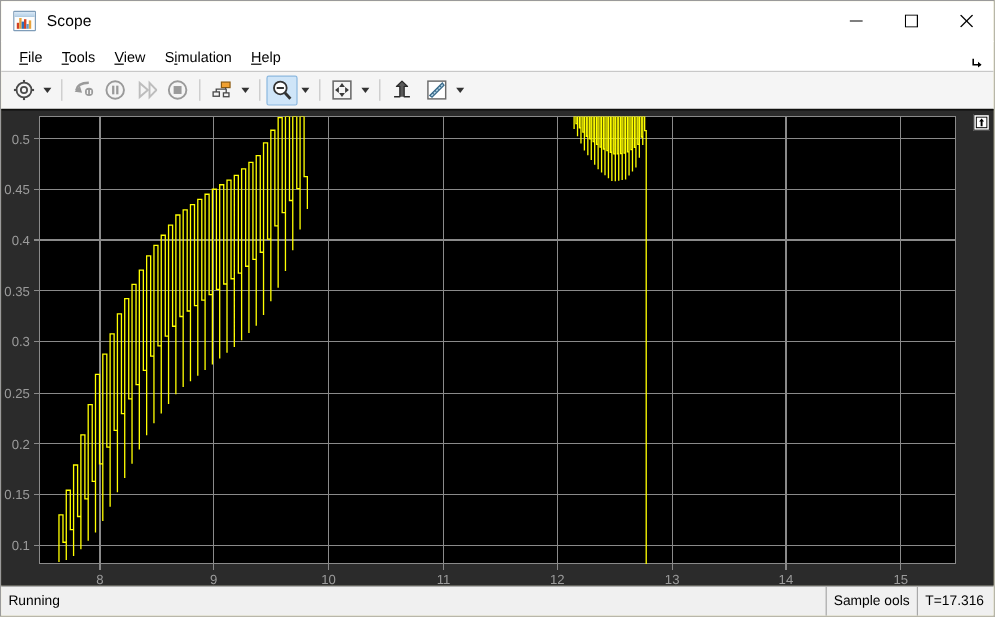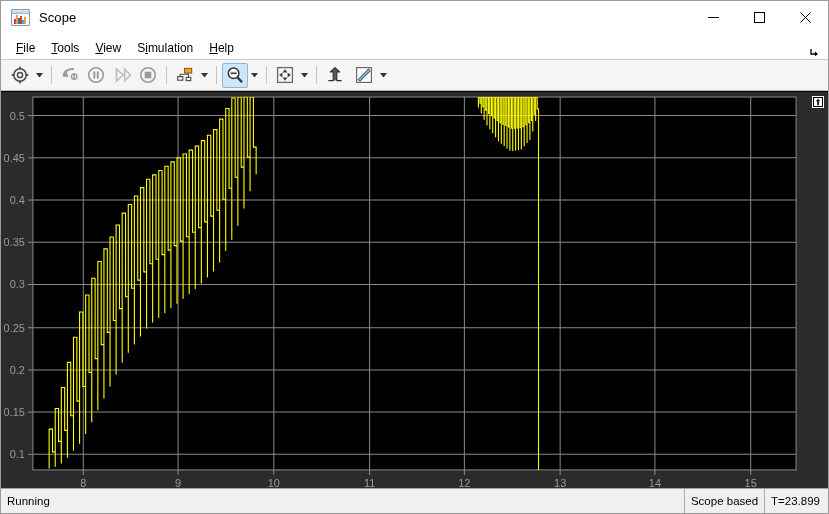--- a/index.html
+++ b/index.html
@@ -391,17 +391,17 @@
     <div class="axes-btn">
       <svg width="10" height="10" viewBox="0 0 10 10">
         <rect x="0.5" y="0.5" width="9" height="9" fill="none" stroke="#000" stroke-width="1"></rect>
         <path d="M5 1.8 L7.1 4.3 L5.8 4.3 L5.8 8.2 L4.2 8.2 L4.2 4.3 L2.9 4.3 Z" fill="#000"></path>
       </svg>
     </div>
   </div>
 
   <div class="statusbar">
     <div class="status-main">Running</div>
-    <div class="status-cell">Scope based</div>
-    <div class="status-cell">T=23.899</div>
+    <div class="status-cell">Sample ools</div>
+    <div class="status-cell">T=17.316</div>
   </div>
 
 </div>
 
 </body></html>

